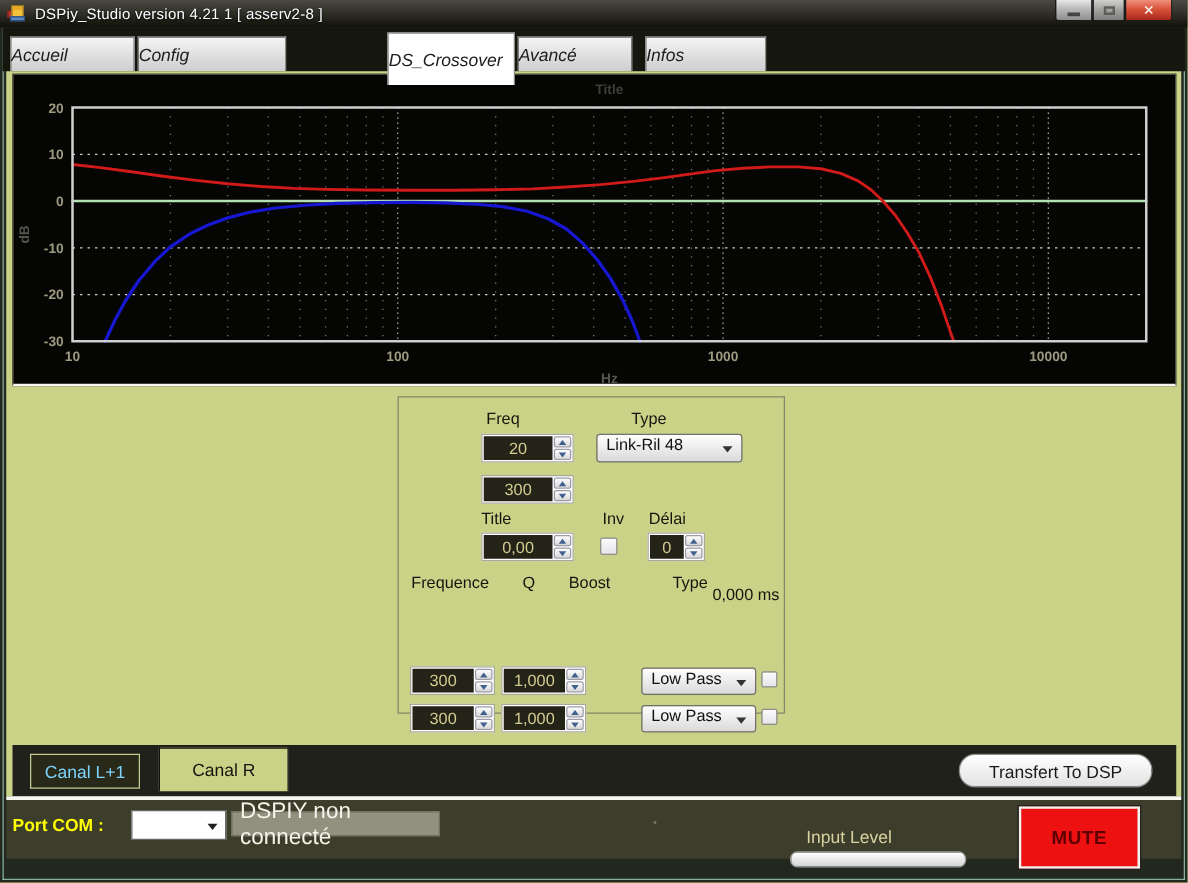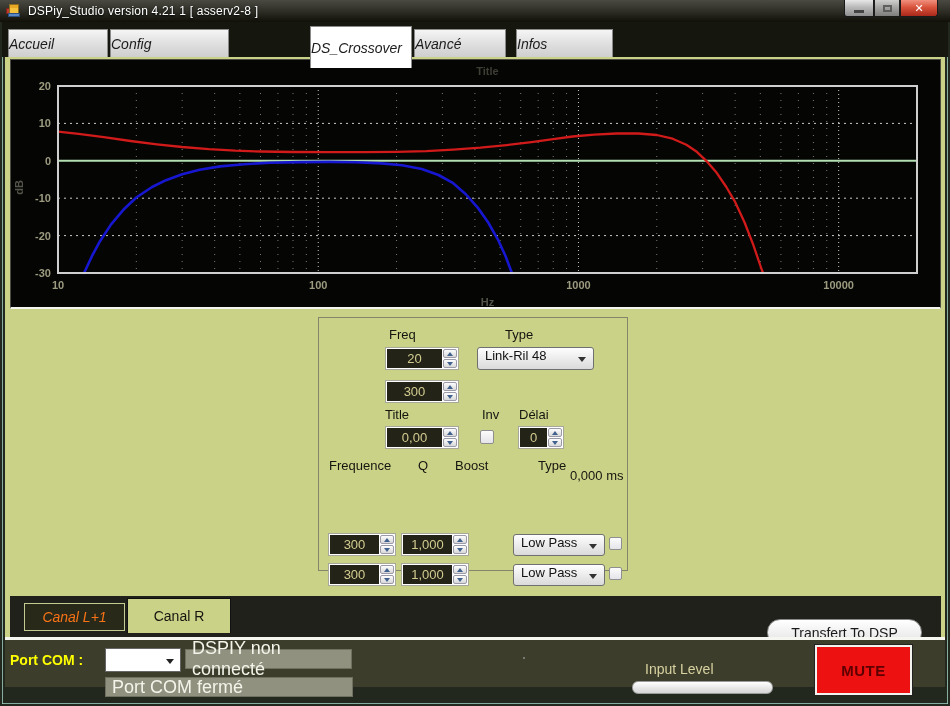--- a/index.html
+++ b/index.html
@@ -68,25 +68,25 @@
   .combo .combo-arrow { position:absolute; right:7px; top:9px; width:0; height:0;
     border-left:4px solid transparent; border-right:4px solid transparent; border-top:5px solid #333; }
 
   
   .checkbox { position:absolute; width:14px; height:14px; background:linear-gradient(#fcfcfc,#e4e4ea);
     border:1px solid #8f8f8f; border-radius:2px; }
 
   
   .canalstrip { left:10px; top:596px; width:931px; height:41px; background:#20211636; background:#20211a; }
   .canal-tab { position:absolute; display:flex; align-items:center; justify-content:center; font-size:14px; }
-  .canal-tab.inactive { left:14px; top:7px; width:101px; height:28px; background:#282919; border:1px solid #c4cb92; color:#f97316;font-style:italic; }
+  .canal-tab.inactive { left:14px; top:7px; width:88px; height:28px; background:#282919; border:1px solid #c4cb92; color:#7dd3fc; }
   .canal-tab.active { left:117px; top:2px; width:104px; height:35px; background:#cad287; color:#15150f; border:1px solid #111; border-bottom:none; }
   .transfer-btn { position:absolute; left:757px; top:7px; width:155px; height:27px;
     background:linear-gradient(#ffffff,#e2e2e2); border:1px solid #8a8a8a; border-radius:13px;
-    display:flex; align-items:center; justify-content:center; font-size:14px; color:#1a1a1a;margin-top:16px; }
+    display:flex; align-items:center; justify-content:center; font-size:14px; color:#1a1a1a; }
 
   .sep-white { left:5px; top:637px; width:940px; height:3px; background:#f6f6f0; }
 
   
   .bottombar { left:5px; top:640px; width:940px; height:47px; background:#3c3d2b; }
   .portcom-label { position:absolute; left:5px; top:12px; color:#ffff00; font-weight:bold; font-size:14px; }
   .port-combo { position:absolute; left:100px; top:8px; width:76px; height:24px; background:#fff;
     border:1px solid #666; display:flex; align-items:center; }
   .port-combo .combo-arrow { position:absolute; right:6px; top:10px; width:0; height:0;
     border-left:4px solid transparent; border-right:4px solid transparent; border-top:5px solid #222; }
@@ -337,18 +337,17 @@
 
 <div class="abs sep-white"></div>
 
 <div class="abs bottombar">
   <div class="portcom-label">Port COM :</div>
   <div class="port-combo">
     <span style="padding-left:6px;font-size:13px;"></span>
     <span class="combo-arrow"></span>
   </div>
   <div class="status-box status-1">DSPIY non connecté</div>
-  <div class="status-box status-2">Port COM fermé</div>
   <div class="tiny-dot"></div>
   <div class="input-level-label">Input Level</div>
   <div class="progressbar"></div>
   <div class="mute-btn">MUTE</div>
 </div>
 
 </body></html>

